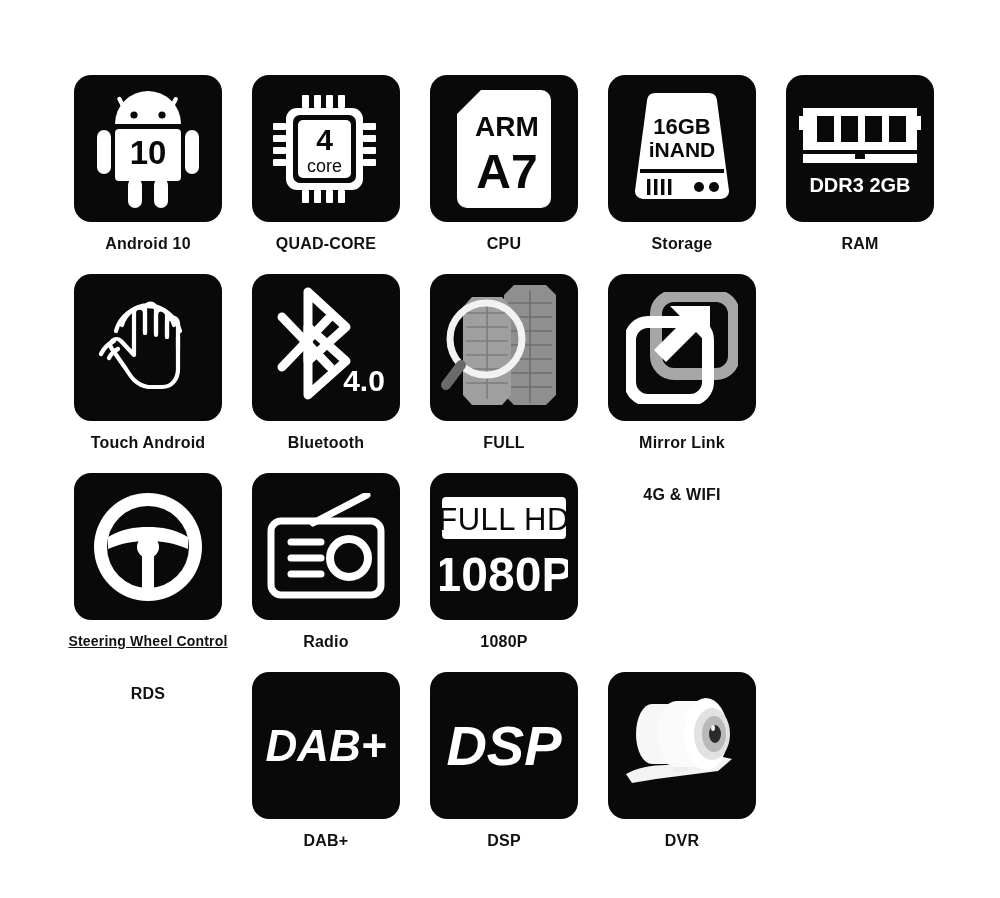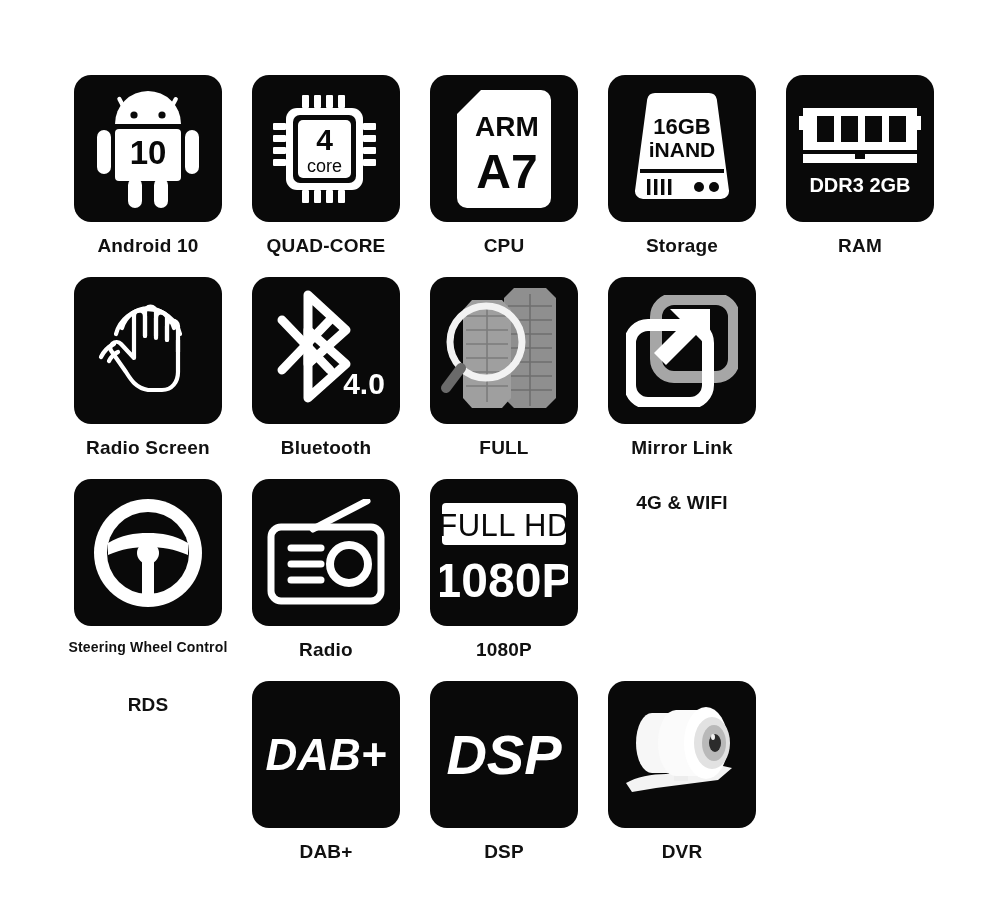--- a/index.html
+++ b/index.html
@@ -33,33 +33,33 @@
     width:148px;height:147px;
     background:#090909;
     border-radius:17px;
     position:relative;
     overflow:hidden;
     display:flex;align-items:center;justify-content:center;
   }
   .tile svg{display:block;}
   .label{
     margin-top:14px;
-    font-size:19px;
+    font-size:16px;
     font-weight:700;
     color:#111111;
     letter-spacing:0.2px;
     white-space:nowrap;
     text-align:center;
     line-height:1;
   }
   .r1{margin-bottom:22px;}
   .r2{margin-bottom:22px;}
   .r3{margin-bottom:22px;}
   
-  .label.wide{font-size:14px;}
+  .label.wide{font-size:14px;text-decoration:underline;}
 </style>
 </head>
 <body>
 
 <div id="grid">
 
   <div class="row r1">
 
     <div class="cell">
       <div class="tile">
@@ -191,21 +191,21 @@
             <path d="M62 46V26a5.5 5.5 0 0 1 11 0v22"></path>
             <path d="M73 48V34a5.5 5.5 0 0 1 11 0v26"></path>
 
             <path d="M40 44v22l-13-14a6 6 0 0 0-9 8l14 20c5 8 10 16 22 18h14c10 0 16-8 16-18V48"></path>
 
             <path d="M24 60a20 20 0 0 0-9 9"></path>
             <path d="M20 52a28 28 0 0 0-13 13"></path>
           </g>
         </svg>
       </div>
-      <div class="label">Radio Screen</div>
+      <div class="label">Touch Android</div>
     </div>
 
     <div class="cell">
       <div class="tile">
         <svg width="116" height="122" viewBox="0 0 116 122">
           <path d="M40 5 78 40 40 74V5z" fill="none" stroke="#fff" stroke-width="9" stroke-linejoin="round"></path>
           <path d="M40 40 78 74 40 108V40z" fill="none" stroke="#fff" stroke-width="9" stroke-linejoin="round"></path>
           <line x1="14" y1="30" x2="62" y2="80" stroke="#fff" stroke-width="9" stroke-linecap="round"></line>
           <line x1="14" y1="80" x2="62" y2="30" stroke="#fff" stroke-width="9" stroke-linecap="round"></line>
           <text x="96" y="104" font-family="&quot;Liberation Sans&quot;,sans-serif" font-size="30" font-weight="700" fill="#fff" text-anchor="middle">4.0</text>

